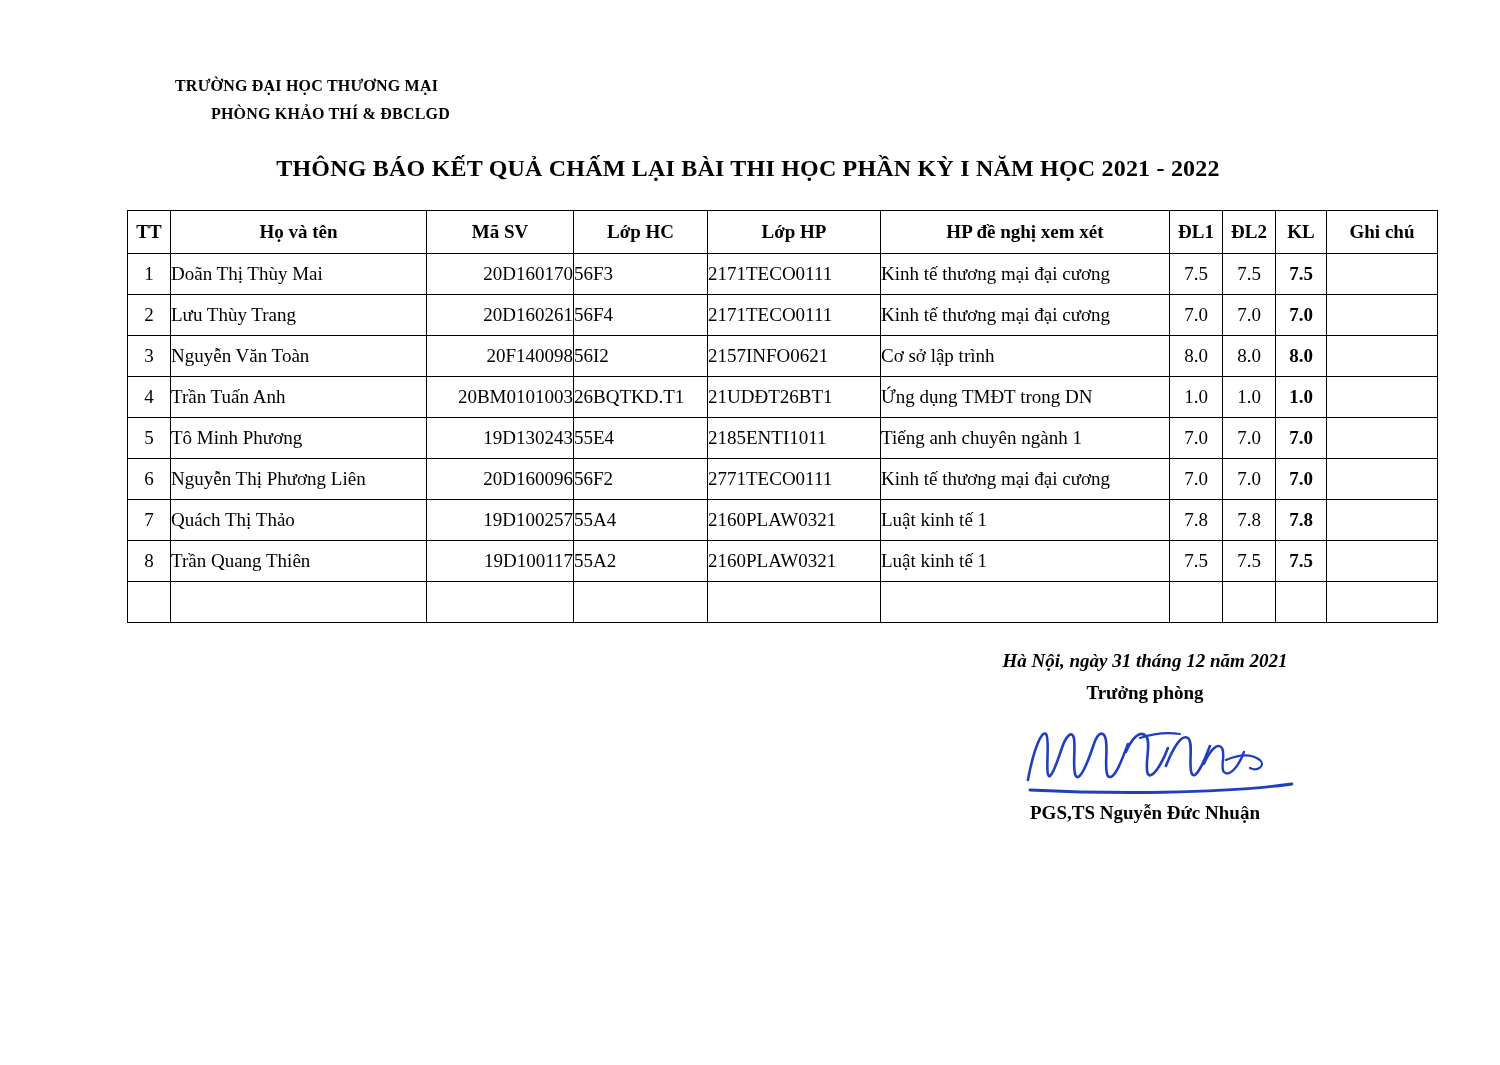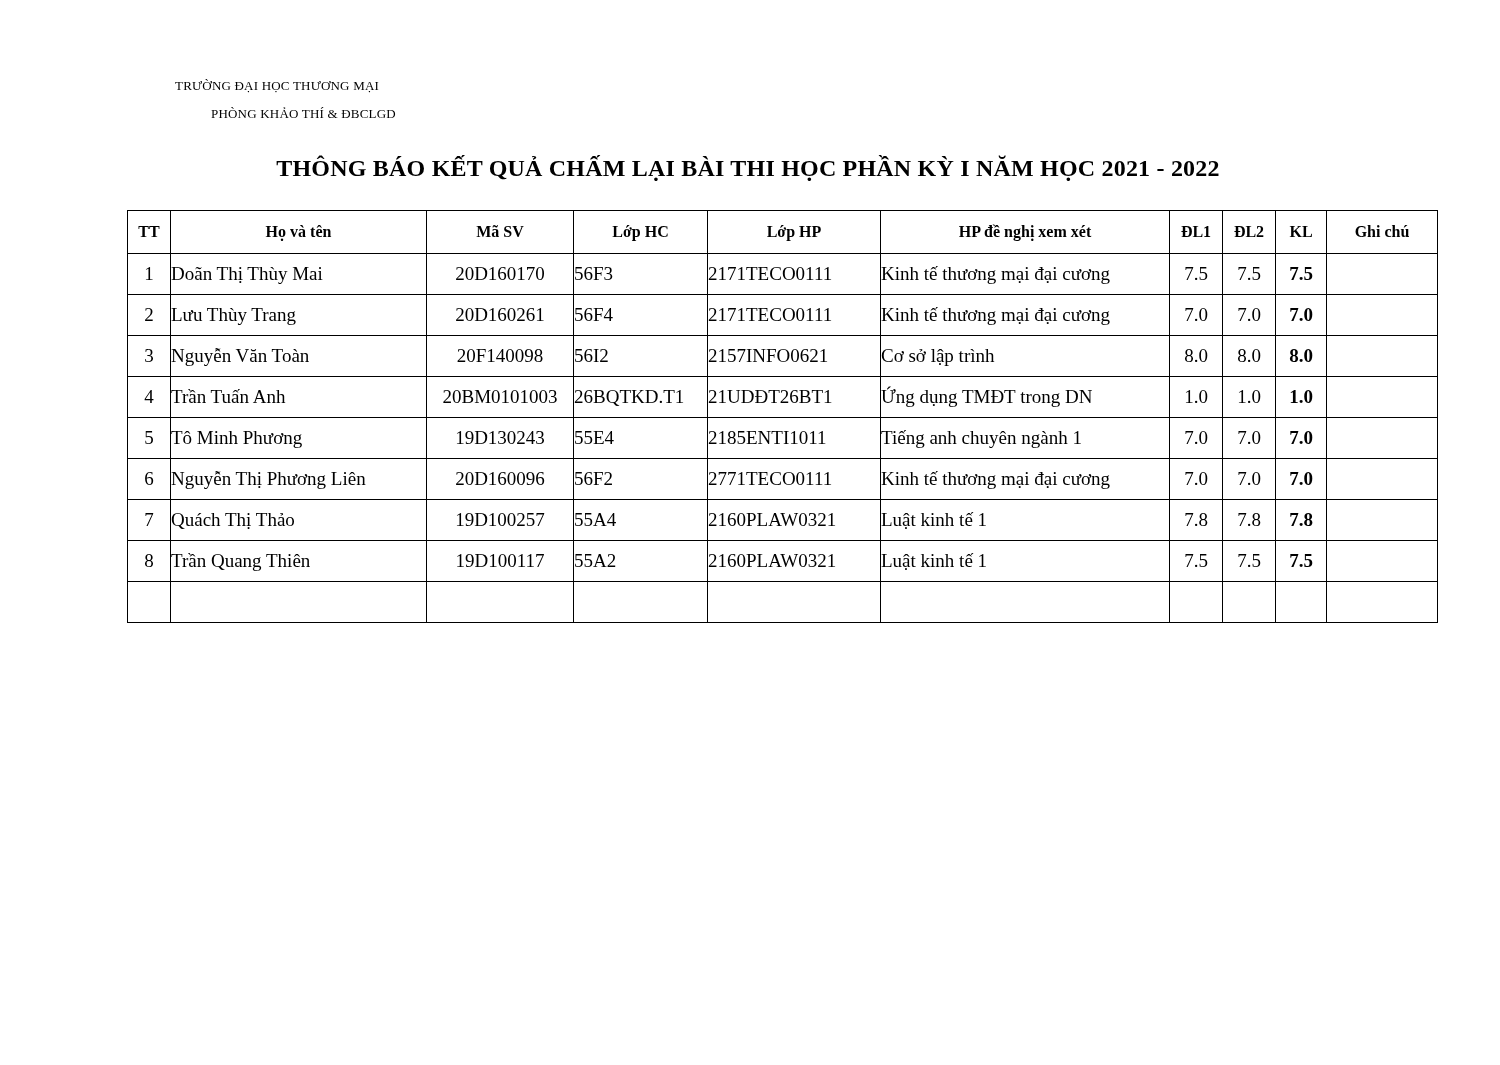--- a/index.html
+++ b/index.html
@@ -17,22 +17,22 @@
   }
   .page {
     position: absolute;
     inset: 0;
   }
   .org-block {
     position: absolute;
     left: 175px;
     top: 72px;
     font-family: "Liberation Serif", serif;
-    font-weight: normal;
-    font-size: 13px;
+    font-weight: bold;
+    font-size: 16px;
     line-height: 28px;
     letter-spacing: 0.2px;
   }
   .org-line-1 { display: block; }
   .org-line-2 { display: block; padding-left: 36px; }
 
   .doc-title {
     position: absolute;
     left: 0;
     right: 4px;
@@ -54,28 +54,28 @@
   table.result-table th,
   table.result-table td {
     border: 1.5px solid #000;
     font-size: 19px;
     padding: 0;
     vertical-align: middle;
   }
   table.result-table thead th {
     height: 42px;
     font-weight: bold;
-    font-size: 16px;
+    font-size: 19px;
   }
   table.result-table tbody td {
     height: 40px;
   }
   .c-tt      { width: 42px;  text-align: center; }
   .c-name    { width: 255px; padding-left: 8px; text-align: left; margin-left: 46px; }
-  .c-masv    { width: 146px; padding-left: 8px; text-align: center; }
+  .c-masv    { width: 146px; padding-left: 8px; text-align: right; }
   .c-lophc   { width: 133px; padding-left: 8px; text-align: left; }
   .c-lophp   { width: 172px; padding-left: 8px; text-align: left; }
   .c-hp      { width: 288px; padding-left: 10px; text-align: left; }
   .c-dl1     { width: 52px;  text-align: center; }
   .c-dl2     { width: 52px;  text-align: center; border-radius: 20px; }
   .c-kl      { width: 50px;  text-align: center; font-weight: bold; }
   .c-note    { width: 110px; }
 
   thead .c-name, thead .c-masv, thead .c-lophc,
   thead .c-lophp, thead .c-hp, thead .c-note { text-align: center; padding-left: 0; }
@@ -249,14 +249,32 @@
         <td class="c-lophp"></td>
         <td class="c-hp"></td>
         <td class="c-dl1"></td>
         <td class="c-dl2"></td>
         <td class="c-kl"></td>
         <td class="c-note"></td>
       </tr>
     </tbody>
   </table>
 
+  <div class="sign-block">
+    <div class="sign-date">Hà Nội, ngày 31  tháng 12  năm 2021</div>
+    <div class="sign-role">Trưởng phòng</div>
+    <div class="signature-wrap">
+      <svg width="330" height="92" viewBox="0 0 330 92" fill="none" xmlns="http://www.w3.org/2000/svg">
+        <g stroke="#1f3fbf" fill="none" stroke-linecap="round" stroke-linejoin="round">
+          <path d="M38 72 C44 40, 52 22, 56 26 C60 30, 56 58, 58 66 C60 74, 66 58, 72 40 C76 28, 82 22, 84 30 C86 40, 82 62, 86 68 C90 74, 98 54, 104 36 C108 24, 114 22, 116 32 C118 44, 114 62, 118 68 C124 74, 132 52, 138 36" stroke-width="2.6"></path>
+          <path d="M136 44 C142 30, 150 22, 156 28 C162 34, 154 58, 158 66 C162 72, 172 56, 178 40" stroke-width="2.6"></path>
+          <path d="M150 30 C162 26, 176 24, 190 26" stroke-width="2.2"></path>
+          <path d="M176 58 C184 38, 192 26, 198 30 C204 34, 198 58, 202 66 C206 72, 214 54, 220 38" stroke-width="2.6"></path>
+          <path d="M214 56 C220 42, 228 34, 232 40 C236 46, 230 60, 234 64 C240 70, 250 56, 254 44" stroke-width="2.4"></path>
+          <path d="M236 52 C250 46, 262 46, 270 52 C276 57, 268 64, 260 60" stroke-width="2.2"></path>
+          <path d="M40 82 C120 86, 230 86, 302 76" stroke-width="2.8"></path>
+        </g>
+      </svg>
+    </div>
+    <div class="sign-name">PGS,TS Nguyễn Đức Nhuận</div>
+  </div>
 
 </div>
 
 </body></html>

